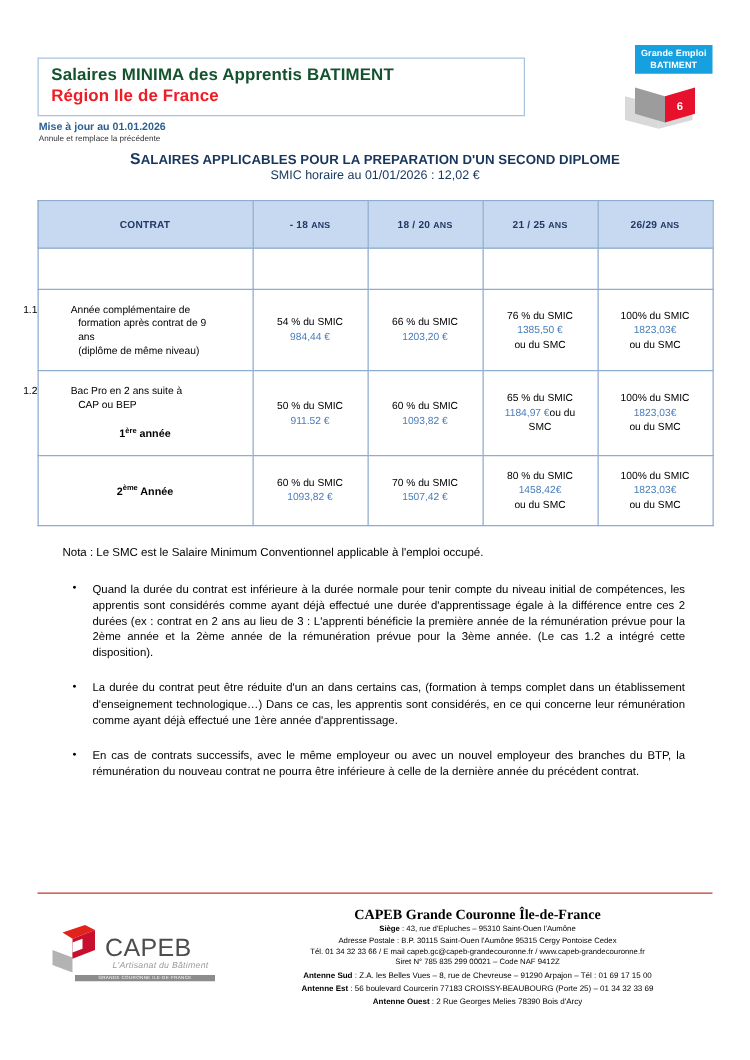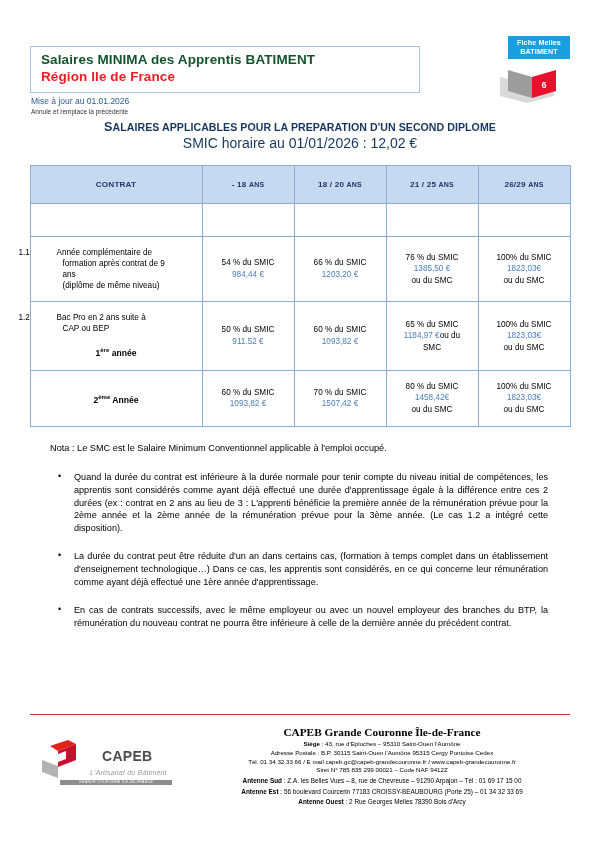--- a/index.html
+++ b/index.html
@@ -53,21 +53,21 @@
     font-weight: bold;
     color: #ee1c25;
     letter-spacing: .1px;
     white-space: nowrap;
   }
   .maj {
     position: absolute;
     left: 31px;
     top: 96px;
     font-size: 8.5px;
-    font-weight: normal;
+    font-weight: bold;
     color: #2b5f93;
   }
   .maj2 {
     position: absolute;
     left: 31px;
     top: 108px;
     font-size: 6.5px;
     color: #333333;
   }
 
@@ -109,21 +109,21 @@
   }
   .sec-title .cap { font-size: 12.6px; }
   .sec-sub {
     text-align: center;
     font-size: 8.4px;
     color: #17365d;
     margin-top: 3px;
   }
   .sec-sub2 {
     text-align: center;
-    font-size: 14px;
+    font-size: 10px;
     color: #17365d;
     margin-top: 1px;
   }
 
   
   table.salary {
     border-collapse: collapse;
     margin: 14px auto 0 auto;
     width: 540px;
     table-layout: fixed;
@@ -232,24 +232,24 @@
   }
   .footer-logo {
     position: absolute;
     left: 38px;
     top: 14px;
     width: 140px;
     height: 58px;
   }
   .footer-logo .capeb-word {
     position: absolute;
-    left: 64px;
+    left: 46px;
     top: 8px;
-    font-size: 14px;
-    font-weight: bold;
+    font-size: 20px;
+    font-weight: normal;
     color: #4d4d4f;
     letter-spacing: .3px;
   }
   .footer-logo .capeb-tag {
     position: absolute;
     left: 52px;
     top: 29px;
     font-size: 7px;
     font-style: italic;
     color: #9b9b9e;
@@ -309,21 +309,21 @@
     <div class="title-box">
       <div class="title-line1">Salaires MINIMA des Apprentis BATIMENT</div>
       <div class="title-line2">Région Ile de France</div>
     </div>
 
     <div class="maj">Mise à jour au 01.01.2026</div>
     <div class="maj2">Annule et remplace la précédente</div>
 
     <div class="badge">
       <div class="badge-tag">
-        <div>Fiche Melies</div>
+        <div>Grande Emploi</div>
         <div>BATIMENT</div>
       </div>
       <div class="badge-book">
         <svg width="78" height="42" viewBox="0 0 78 42" xmlns="http://www.w3.org/2000/svg">
           <polygon points="6,34 33,41 33,22 6,15" fill="#d9d9d9"></polygon>
           <polygon points="33,41 60,34 60,15 33,22" fill="#d9d9d9"></polygon>
           <polygon points="14,8 38,15 38,36 14,29" fill="#9c9c9c"></polygon>
           <polygon points="38,15 62,8 62,29 38,36" fill="#e8112d"></polygon>
           <text x="50" y="26" font-family="Liberation Sans, sans-serif" font-size="9" font-weight="bold" fill="#ffffff" text-anchor="middle">6</text>
         </svg>

